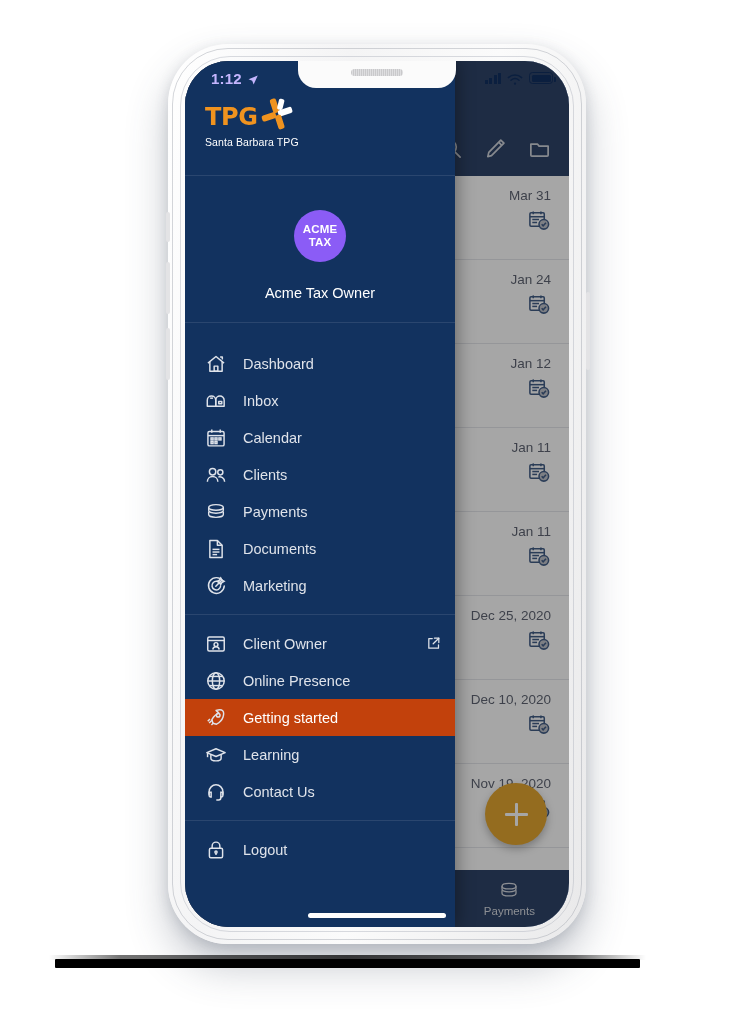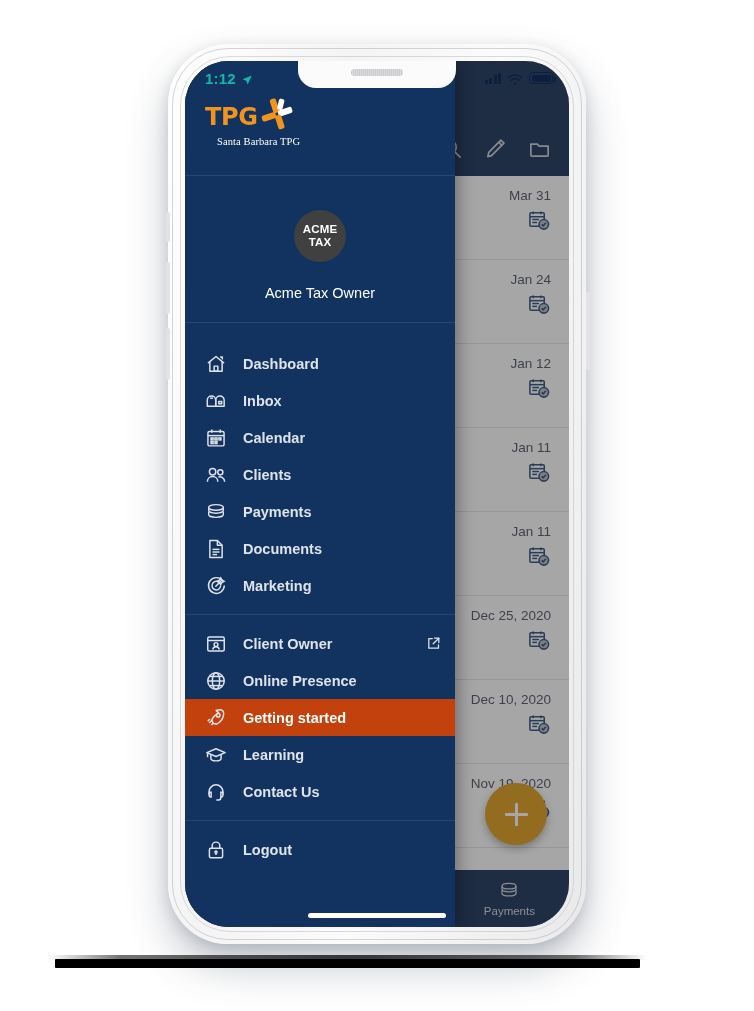--- a/index.html
+++ b/index.html
@@ -59,23 +59,23 @@
     z-index:60;
   }
   .speaker {
     position:absolute; left:50%; transform:translateX(-50%); top:8px;
     width:52px; height:7px; border-radius:4px;
     background: repeating-linear-gradient(90deg,#c9c9cb 0 1px,#dedee0 1px 2px);
   }
 
   
   .statusbar {
-    position:absolute; top:0; left:0; right:0; height:30px; z-index:55;
+    position:absolute; top:0; left:6px; right:0; height:30px; z-index:55;
     display:flex; align-items:center; justify-content:space-between;
-    padding:4px 16px 0 20px; color:#14b8a6;
+    padding:4px 16px 0 20px; color:#c4b5fd;
   }
   .status-time { font-size:15px; font-weight:700; letter-spacing:.2px; display:flex; align-items:center; gap:5px; }
   .status-right { display:flex; align-items:center; gap:6px; }
   .bars { display:flex; align-items:flex-end; gap:1.5px; height:11px; }
   .bars i { display:block; width:3px; background:#0b1f3f; border-radius:.5px; }
   .bars i:nth-child(1){height:4px}.bars i:nth-child(2){height:6px}
   .bars i:nth-child(3){height:8.5px}.bars i:nth-child(4){height:11px}
   .batt { width:24px; height:12px; border:1.5px solid #0b1f3f; border-radius:3.5px; position:relative; padding:1.5px; }
   .batt::after{content:"";position:absolute;right:-3.5px;top:3.5px;width:2px;height:5px;background:#0b1f3f;border-radius:0 1px 1px 0;}
   .batt span{display:block;height:100%;background:#0b1f3f;border-radius:1.5px;}
@@ -131,36 +131,36 @@
     display:flex; flex-direction:column;gap:12px;
   }
   .drawer-logo {
     height:115px; flex:0 0 115px; padding:44px 0 0 20px;
     border-bottom:1px solid rgba(255,255,255,.10);
   }
   .logo-row { display:flex; align-items:flex-start; gap:2px; }
   .logo-tpg { font-size:24px; font-weight:800; color:#f0931f; letter-spacing:-.4px; line-height:1; font-family:"DejaVu Sans",sans-serif; }
   .logo-mark { width:36px; height:34px; margin-top:-8px; }
   .logo-mark svg{width:100%;height:100%;display:block;}
-  .logo-sub { margin-top:5px; font-size:10.5px; color:#ffffff; letter-spacing:.1px; font-family:Liberation Serif, serif;margin-left:12px; }
+  .logo-sub { margin-top:5px; font-size:10.5px; color:#ffffff; letter-spacing:.1px; font-family:Liberation Sans, sans-serif; }
 
   .drawer-profile {
     flex:0 0 135px; display:flex; flex-direction:column; align-items:center; justify-content:center;
     border-bottom:1px solid rgba(255,255,255,.10); gap:10px;
   }
   .avatar {
-    width:52px; height:52px; border-radius:50%; background:#404040;
+    width:52px; height:52px; border-radius:50%; background:#8b5cf6;
     display:flex; flex-direction:column; align-items:center; justify-content:center;
     color:#fff; font-size:11.5px; font-weight:700; line-height:1.12; letter-spacing:.2px;
   }
   .profile-name { color:#ffffff; font-size:14.5px;margin-top:13px; }
 
   .menu-group { padding:10px 0; }
   .menu-group + .menu-group { border-top:1px solid rgba(255,255,255,.10); }
-  .drawer-scroll { flex:1 1 auto; overflow:hidden;font-weight:bold; }
+  .drawer-scroll { flex:1 1 auto; overflow:hidden; }
 
   .menu-item {
     display:flex; align-items:center; height:37px; padding:0 14px 0 20px; gap:16px;
     color:#dfe3ea;
   }
   .menu-item.active { background:#c2410c; }
   .menu-item.active .mi-label { color:#ffffff; }
   .mi-icon { width:22px; height:22px; flex:0 0 22px; color:#dfe3ea; }
   .mi-icon svg{width:100%;height:100%;display:block;}
   .mi-label { font-size:14.5px; color:#dfe3ea; flex:1 1 auto; }

